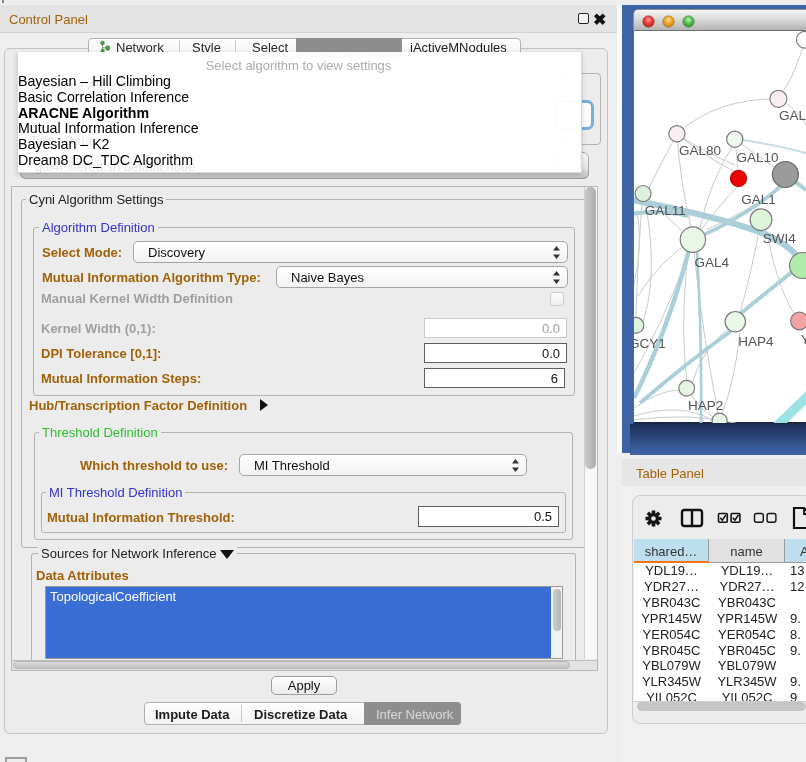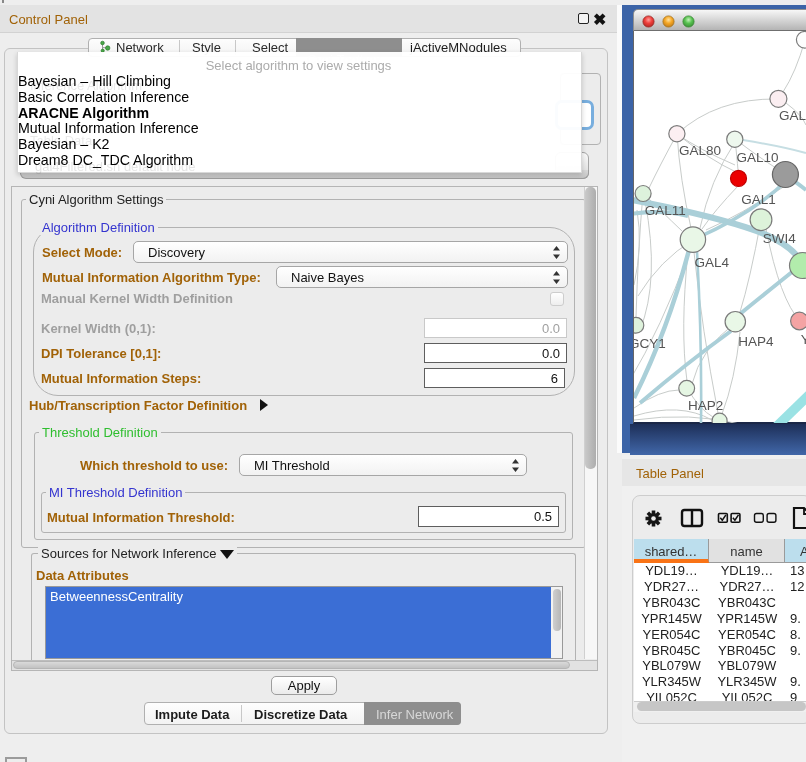--- a/index.html
+++ b/index.html
@@ -51,21 +51,21 @@
 <div class="abs" style="left:555px;top:152px;width:32px;height:25px;border:1px solid #a6a6a6;border-radius:6px;background:linear-gradient(#fbfbfb,#d8d8d8);"></div>
 
 <div class="abs" style="left:20px;top:170px;width:567px;height:8px;border:1px solid #9d9d9d;border-top:none;border-radius:0 0 6px 6px;background:linear-gradient(#d8d8d8,#c4c4c4);"></div>
 
 <div class="abs" style="left:11px;top:186px;width:587px;height:485px;border:1px solid #b5b5b5;background:#ececec;box-sizing:border-box;"></div>
 
 <div class="abs groupbox" style="left:21px;top:199px;width:563px;height:347px;">
   <div class="gtitle" style="left:4px;color:#222;">Cyni Algorithm Settings</div>
 </div>
 
-<div class="abs groupbox" style="left:33px;top:227px;width:540px;height:167px;border-radius:25px;">
+<div class="abs groupbox" style="left:33px;top:227px;width:540px;height:167px;">
   <div class="gtitle" style="left:5px;color:#3434cf;">Algorithm Definition</div>
 </div>
 
 <div class="abs lbl bold" style="left:42px;top:245px;">Select Mode:</div>
 <div class="combo" style="left:133px;top:241px;width:435px;height:22px;box-sizing:border-box;">
     <span style="position:absolute;left:14px;top:3px;">Discovery</span>
   <svg class="carr" width="9" height="15">
       <path d="M4.5 1 L8 5.5 L1 5.5 Z M4.5 14 L1 9.5 L8 9.5 Z" fill="#333"></path>
     </svg>
 </div>
@@ -106,21 +106,21 @@
 <div class="abs lbl bold" style="left:47px;top:510px;">Mutual Information Threshold:</div>
 <div class="tf" style="left:418px;top:506px;width:141px;height:21px;border:1.5px solid #5e5e5e;box-sizing:border-box;color:#111;padding:2px 6px 0 0;">0.5</div>
 
 <div class="abs groupbox" style="left:31px;top:553px;width:543px;height:116px;border-bottom:none;">
   <div class="gtitle" style="left:6px;color:#222;">Sources for Network Inference&nbsp;<span style="display:inline-block;width:0;height:0;border-left:7px solid transparent;border-right:7px solid transparent;border-top:9px solid #111;vertical-align:-1px;"></span></div>
 </div>
 <div class="abs lbl bold" style="left:36px;top:568px;">Data Attributes</div>
 
 <div class="abs" style="left:45px;top:586px;width:518px;height:73px;border:1px solid #999;background:#fff;box-sizing:border-box;"></div>
 <div class="abs" style="left:46px;top:587px;width:505px;height:71px;background:#3b6ed5;color:#fff;font-size:13px;line-height:19.3px;overflow:hidden;">
-  <div style="padding-left:4px;">BetweennessCentrality</div>
+  <div style="padding-left:4px;">TopologicalCoefficient</div>
 </div>
 <div class="abs" style="left:551px;top:587px;width:11px;height:71px;background:#f2f2f2;"></div>
 <div class="abs" style="left:552.5px;top:589px;width:8px;height:42px;background:linear-gradient(90deg,#cfcfcf,#b6b6b6);border-radius:4px;"></div>
 
 <div class="abs" style="left:12px;top:660px;width:585px;height:10px;background:#e2e2e2;border-top:1px solid #bdbdbd;box-sizing:border-box;"></div>
 <div class="abs" style="left:13px;top:661px;width:557px;height:8px;background:linear-gradient(#dadada,#c2c2c2);border-radius:4px;border:1px solid #b5b5b5;box-sizing:border-box;"></div>
 
 <div class="abs" style="left:271px;top:676px;width:66px;height:19px;background:linear-gradient(#ffffff,#ebebeb);border:1px solid #9e9e9e;border-radius:5px;box-sizing:border-box;text-align:center;font-size:13px;color:#111;padding-top:1px;">Apply</div>
 
 <div class="abs" style="left:144px;top:702px;width:317px;height:23px;background:linear-gradient(#fdfdfd,#f3f3f3);border:1px solid #b0b0b0;border-radius:4px;box-sizing:border-box;"></div>
@@ -294,21 +294,21 @@
   <g stroke="#111" fill="none" stroke-width="1.5">
     <path d="M88.3 22.8 l2 2.4 3.6 -5.4"></path>
     <path d="M100.9 22.8 l2 2.4 3.6 -5.4"></path>
   </g>
 
   <path d="M162 13 h10 l6 6 v14 h-16 z" fill="none" stroke="#111" stroke-width="2.2"></path>
   <path d="M172 13 v6 h6" fill="none" stroke="#111" stroke-width="1.8"></path>
 </svg>
 
 <div class="abs" style="left:634px;top:539px;width:172px;height:173px;background:#fff;overflow:hidden;">
-  <div style="position:absolute;left:0;top:0;width:75px;height:24px;background:#bcdeed;border-right:1px solid #9a9a9a;border-bottom:4px solid #f97316;box-sizing:border-box;text-align:center;font-size:13px;color:#333;padding-top:5px;">shared…</div>
+  <div style="position:absolute;left:0;top:0;width:75px;height:24px;background:#bcdeed;border-right:1px solid #9a9a9a;border-bottom:2px solid #f97316;box-sizing:border-box;text-align:center;font-size:13px;color:#333;padding-top:5px;">shared…</div>
   <div style="position:absolute;left:75px;top:0;width:76px;height:24px;background:#e1e1e1;border-right:1px solid #9a9a9a;border-bottom:1px solid #9a9a9a;box-sizing:border-box;text-align:center;font-size:13px;color:#333;padding-top:5px;">name</div>
   <div style="position:absolute;left:151px;top:0;width:21px;height:24px;background:#bcdeed;border-bottom:1px solid #9a9a9a;box-sizing:border-box;font-size:13px;color:#333;padding-top:5px;padding-left:15px;">A</div>
   <div style="position:absolute;left:0;top:24px;font-size:13px;color:#222;line-height:15.9px;">
     <div style="position:absolute;left:0;width:75px;text-align:center;">YDL19…<br>YDR27…<br>YBR043C<br>YPR145W<br>YER054C<br>YBR045C<br>YBL079W<br>YLR345W<br>YIL052C</div>
     <div style="position:absolute;left:75px;width:76px;text-align:center;">YDL19…<br>YDR27…<br>YBR043C<br>YPR145W<br>YER054C<br>YBR045C<br>YBL079W<br>YLR345W<br>YIL052C</div>
     <div style="position:absolute;left:156px;width:50px;text-align:left;">13<br>12<br><br>9.<br>8.<br>9.<br><br>9.<br>9</div>
   </div>
 
   <div style="position:absolute;left:0;top:162px;width:172px;height:11px;background:#f0f0f0;border-top:1px solid #ccc;box-sizing:border-box;"></div>
   <div style="position:absolute;left:3px;top:163px;width:169px;height:9px;background:#c6c6c6;border-radius:5px;"></div>

